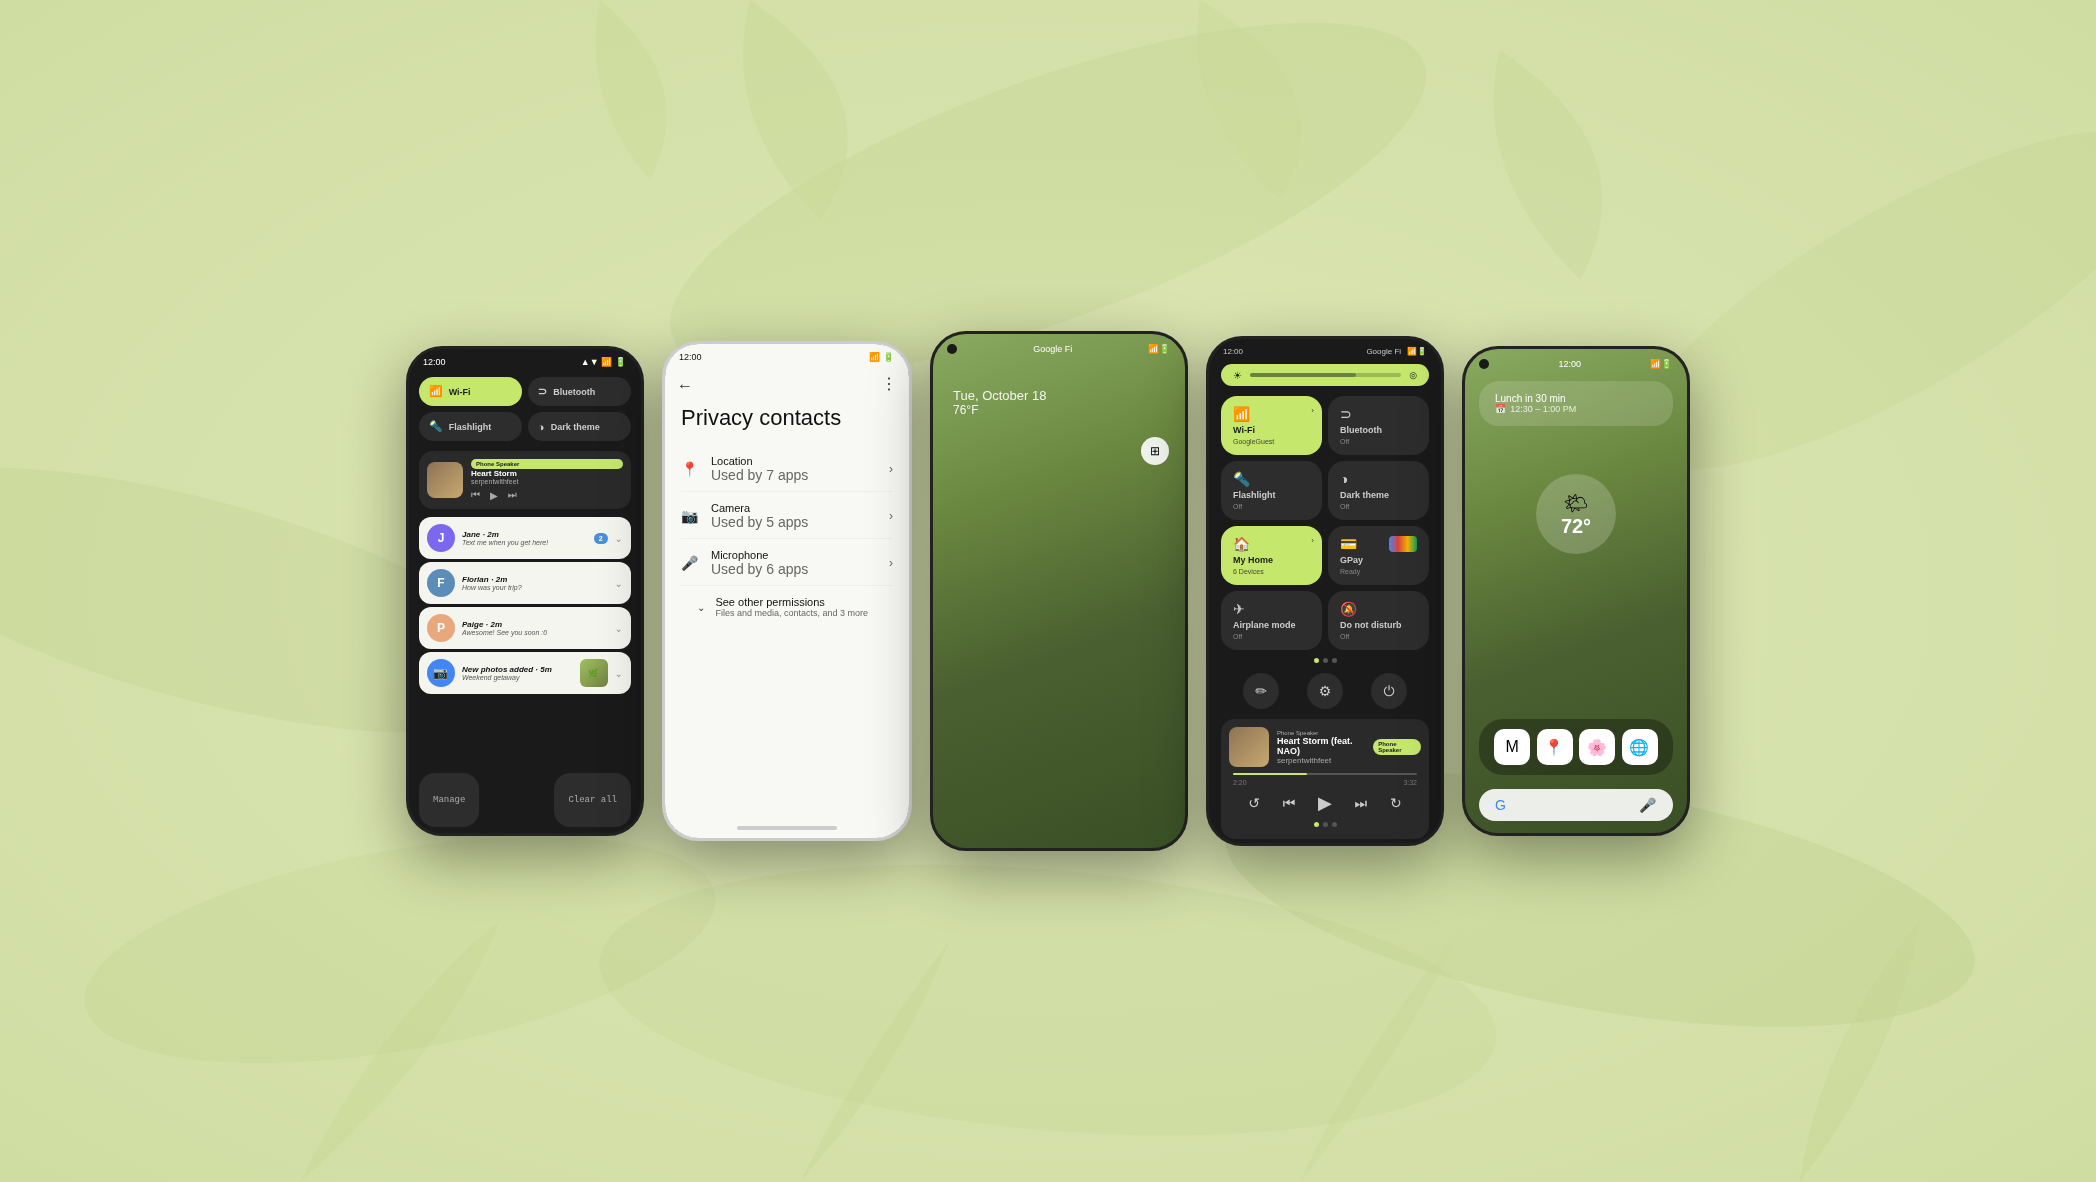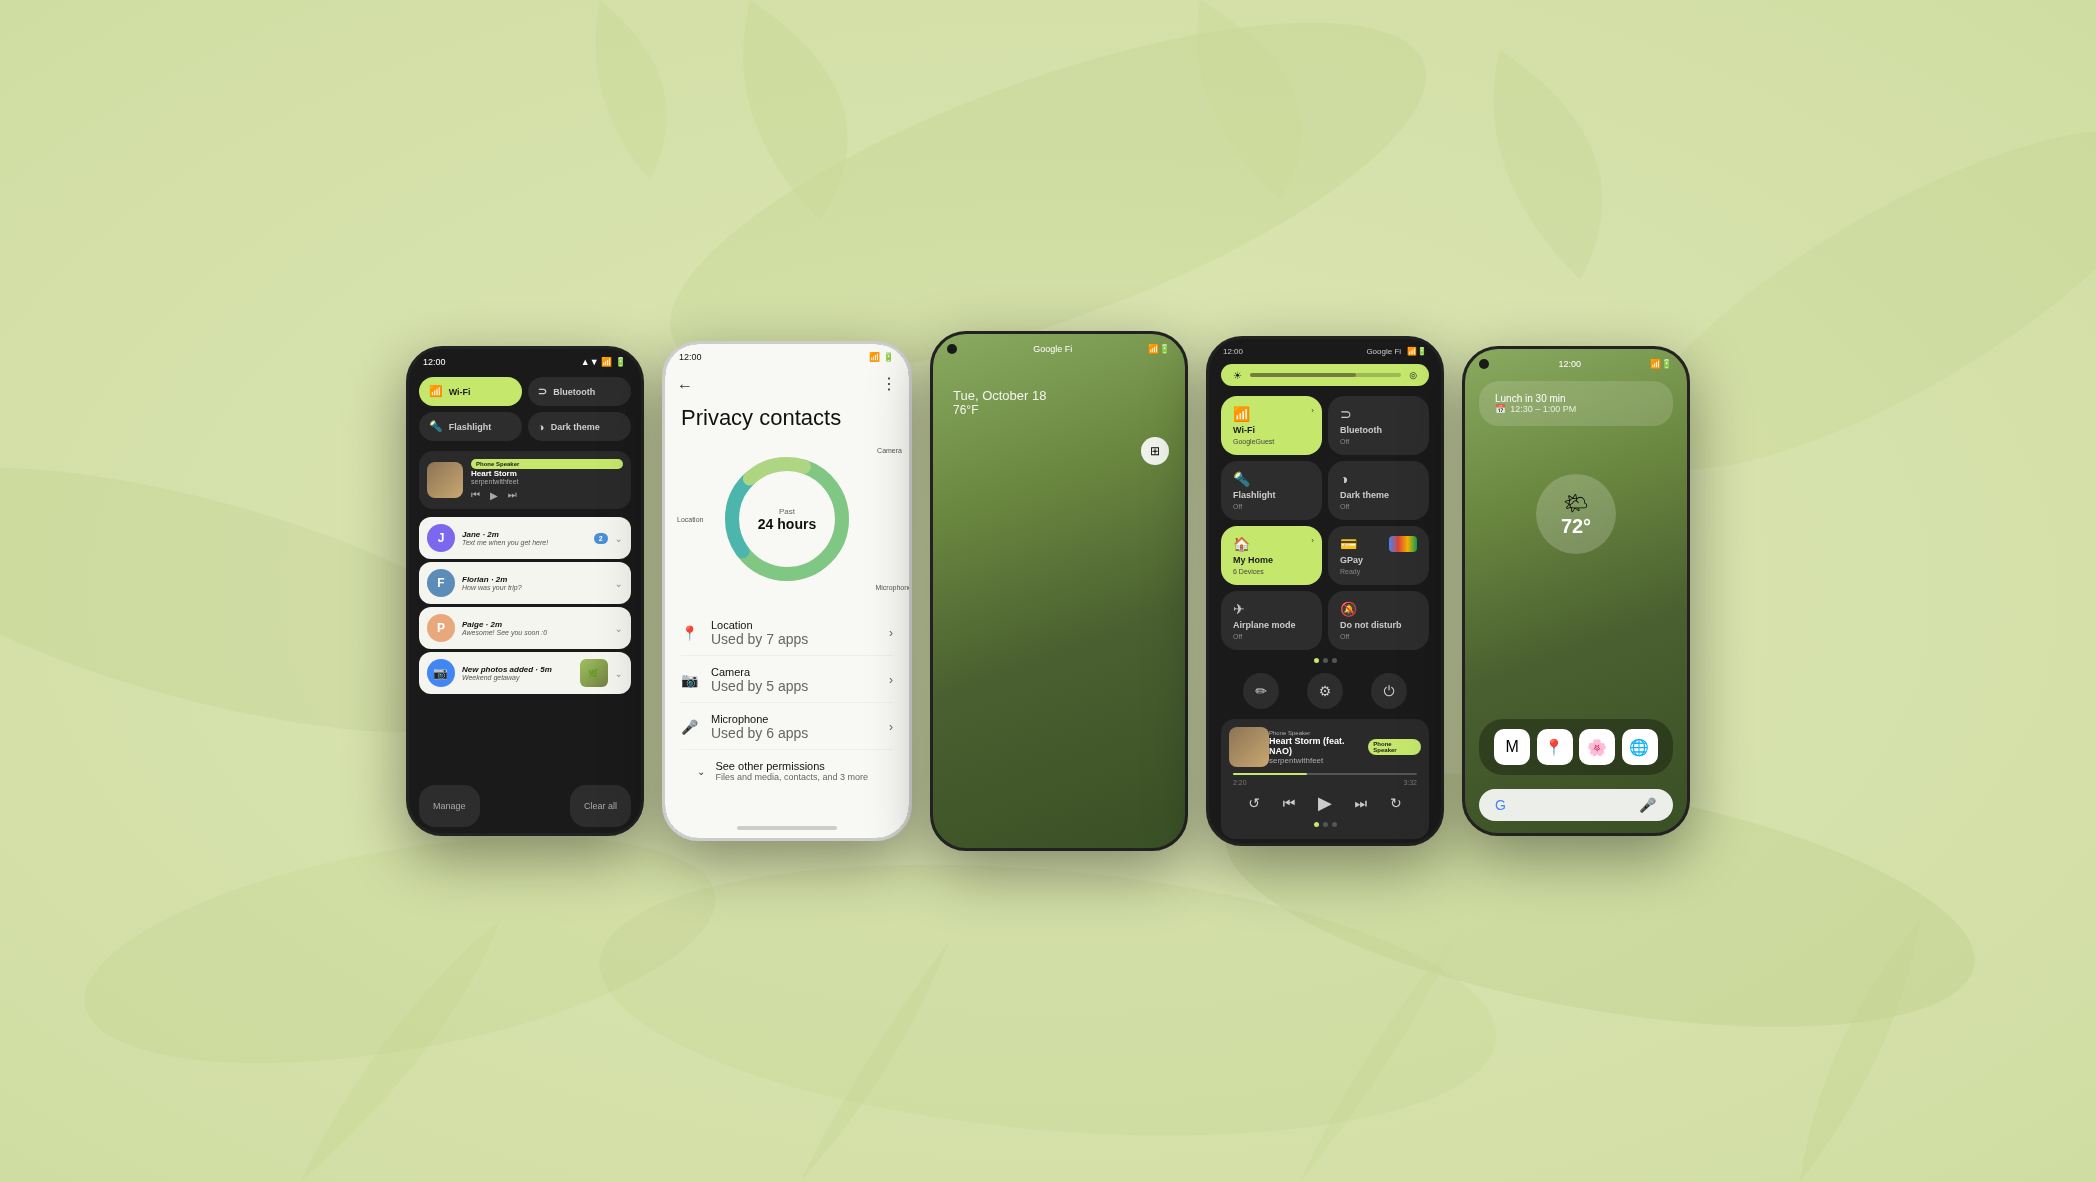--- a/index.html
+++ b/index.html
@@ -194,23 +194,24 @@
     .notif-actions {
       display: flex;
       justify-content: space-between;
       padding: 6px 10px;
     }
     .notif-action-btn {
       background: #2d2d2d;
       color: #aaa;
       border: none;
       border-radius: 16px;
-      padding: 16px 14px;
+      padding: 22px 14px;
       font-size: 9px;
       cursor: pointer;
+      font-family: Liberation Mono, monospace;
     }
 
     
     .phone2 {
       width: 250px;
       height: 500px;
     }
     .phone2 .screen {
       width: 100%;
       height: 100%;
@@ -440,20 +441,21 @@
     }
     .qs-media {
       margin: 4px 12px;
       background: #2a2a2a;
       border-radius: 14px;
       padding: 8px;
     }
     .qs-media-header {
       display: flex;
       align-items: center;
+      gap: 8px;
       margin-bottom: 6px;
     }
     .qs-media-art {
       width: 40px;
       height: 40px;
       border-radius: 8px;
       background: linear-gradient(135deg, #8B7355, #c9a870);
       flex-shrink: 0;
     }
     .qs-media-badge {
@@ -716,40 +718,20 @@
           <span>📶</span>
           <span>🔋</span>
         </div>
       </div>
       <div class="privacy-header">
         <span class="back-btn">←</span>
         <span class="privacy-menu">⋮</span>
       </div>
       <div class="privacy-title">Privacy contacts</div>
 
-      <div class="donut-wrap">
-        <svg width="160" height="160" viewBox="0 0 160 160">
-
-          <circle cx="80" cy="80" r="55" fill="none" stroke="#e0e0e0" stroke-width="14"></circle>
-
-          <circle cx="80" cy="80" r="55" fill="none" stroke="#81c784" stroke-width="14" stroke-dasharray="207 138" stroke-dashoffset="69" stroke-linecap="round"></circle>
-
-          <circle cx="80" cy="80" r="55" fill="none" stroke="#4db6ac" stroke-width="14" stroke-dasharray="80 265" stroke-dashoffset="-138" stroke-linecap="round"></circle>
-
-          <circle cx="80" cy="80" r="55" fill="none" stroke="#aed581" stroke-width="14" stroke-dasharray="58 287" stroke-dashoffset="-218" stroke-linecap="round"></circle>
-        </svg>
-        <div style="position:absolute; top:50%; left:50%; transform:translate(-50%,-50%); text-align:center;">
-          <div class="donut-past">Past</div>
-          <div class="donut-hours">24 hours</div>
-        </div>
-        
-        <div style="position:absolute; left:-30px; top:50%; transform:translateY(-50%); font-size:7px; color:#555;">Location</div>
-        <div style="position:absolute; right:-35px; top:8px; font-size:7px; color:#555;">Camera</div>
-        <div style="position:absolute; right:-45px; bottom:8px; font-size:7px; color:#555;">Microphone</div>
-      </div>
 
       <div class="privacy-items">
         <div class="privacy-item">
           <span class="privacy-item-icon">📍</span>
           <div class="privacy-item-info">
             <div class="privacy-item-title">Location</div>
             <div class="privacy-item-sub">Used by 7 apps</div>
           </div>
           <span class="privacy-item-expand">›</span>
         </div>

